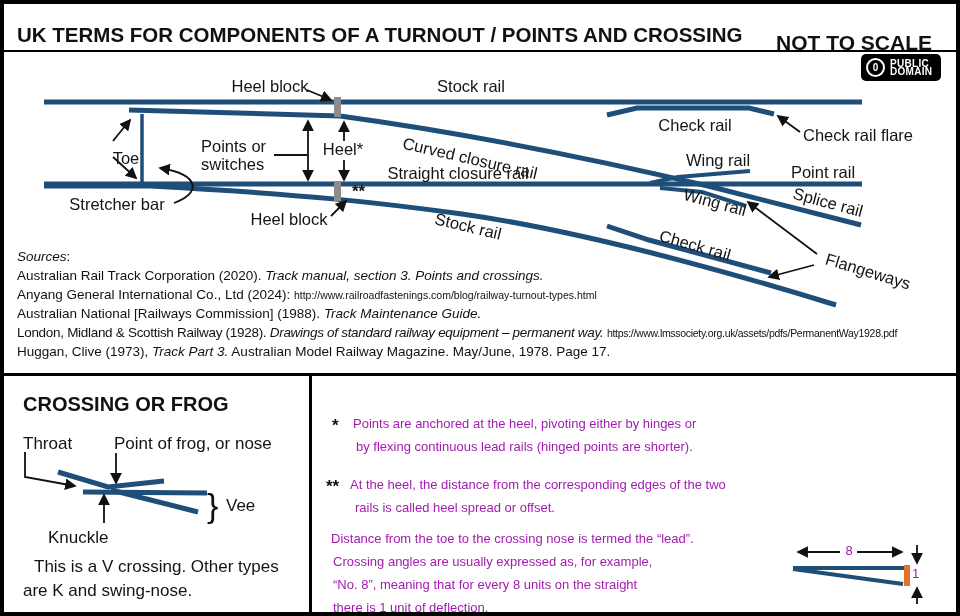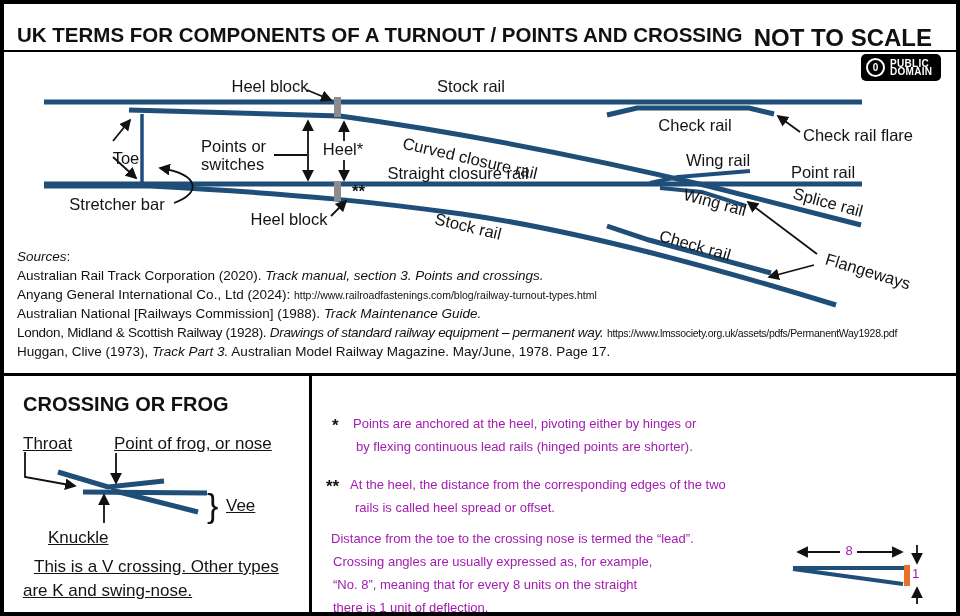--- a/index.html
+++ b/index.html
@@ -8,34 +8,34 @@
         font-family:"Liberation Sans","DejaVu Sans",sans-serif;color:#111;}
   .abs{position:absolute;white-space:nowrap;}
   .ctr{transform:translateX(-50%);}
   .lbl{font-size:16.5px;color:#141414;}
   .rot13{transform:translateX(-50%) rotate(13deg);}
   .rot135{transform:translateX(-50%) rotate(13.5deg);}
   .rot15{transform:translateX(-50%) rotate(15deg);}
   .rot16{transform:translateX(-50%) rotate(16deg);}
   .rot17{transform:translateX(-50%) rotate(17deg);}
   #title{left:13px;top:19px;font-size:20.5px;font-weight:bold;}
-  #nts{right:24px;top:20px;font-size:24px;font-weight:bold;}
+  #nts{right:24px;top:27px;font-size:21px;font-weight:bold;}
   .rule{position:absolute;background:#000;}
   #badge{left:857px;top:50px;width:80px;height:27px;background:#000;border-radius:5px;
          display:flex;align-items:center;padding:0 5px;box-sizing:border-box;}
   #badge .circ{display:inline-block;width:15px;height:15px;border:2px solid #fff;border-radius:50%;
          color:#fff;font-size:10px;font-weight:bold;text-align:center;line-height:15px;}
   #badge .btxt{color:#fff;font-size:10px;font-weight:bold;line-height:8px;margin-left:5px;letter-spacing:0.3px;}
   #sources{left:13px;top:245px;}
   .src-line{position:relative;height:19px;font-size:13.5px;color:#111;}
   .src-line:nth-child(5){letter-spacing:-0.3px;}
   .it{font-style:italic;}
   .url{font-size:10.5px;}
   #frog-title{left:19px;top:389px;font-size:20px;font-weight:bold;}
-  .lbl2{font-size:17px;color:#141414;text-decoration:underline;}
+  .lbl2{font-size:17px;color:#141414;}
   #vee-brace{left:203px;top:482px;font-size:34px;font-weight:400;}
   .note{font-size:13px;color:#a21caf;}
   .mark{font-size:17px;font-weight:bold;}
   svg{position:absolute;left:0;top:0;}
 </style>
 </head>
 <body>
 
 <div id="page">
 

